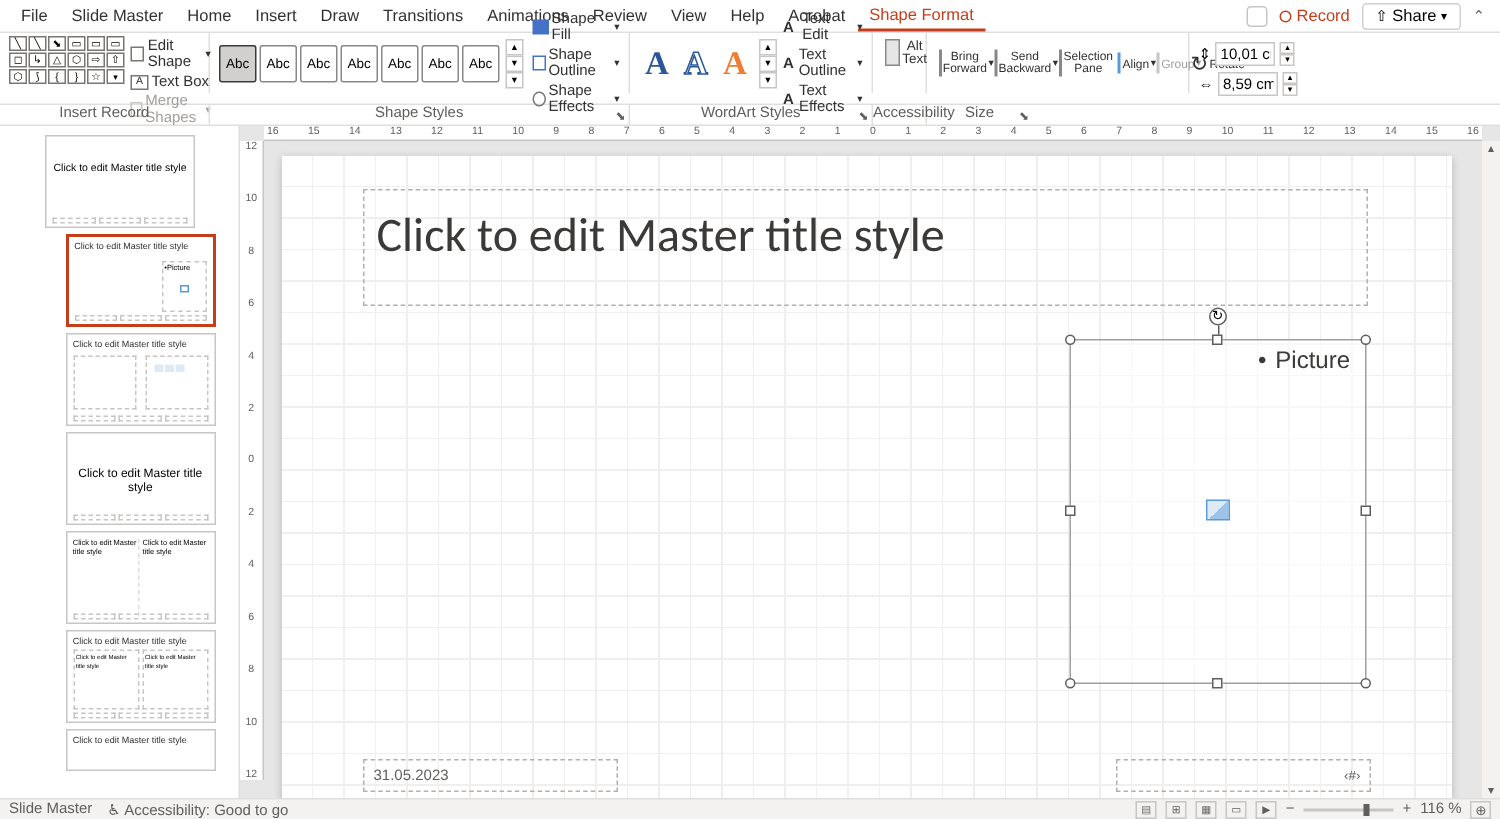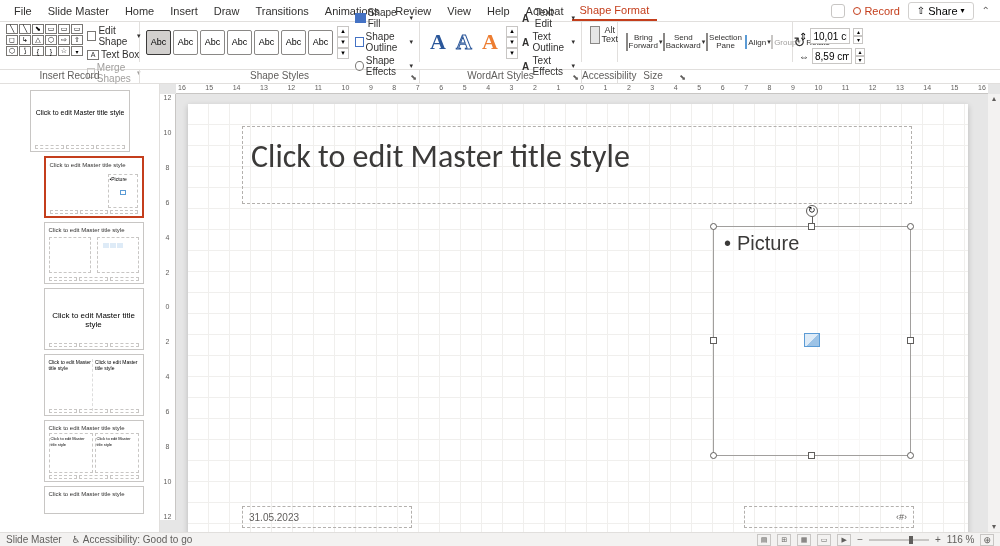--- a/index.html
+++ b/index.html
@@ -48,21 +48,21 @@
 .thumb.selected { border: 2px solid #c43e1c; }
 .thumb-title { font-size: 6px; color: #323130; }
 .thumb.big-layout .thumb-title-lg { text-align: center; margin-top: 18px; font-size: 8px; }
 .thumb-placeholder { border: 1px dashed #c8c6c4; font-size: 5px; padding: 1px; }
 .editor { flex: 1; position: relative; overflow: hidden; background: #e6e6e6; }
 .h-ruler { position: absolute; top: 0; left: 16px; right: 12px; height: 10px; background: #fff; border-bottom: 1px solid #c8c6c4; font-size: 7px; display: flex; justify-content: space-between; padding: 0 2px; color: #605e5c; }
 .v-ruler { position: absolute; top: 10px; left: 0; bottom: 12px; width: 16px; background: #fff; border-right: 1px solid #c8c6c4; font-size: 7px; display: flex; flex-direction: column; justify-content: space-between; align-items: center; color: #605e5c; }
 .canvas { position: absolute; left: 28px; top: 20px; width: 780px; height: 430px; background: #fff; box-shadow: 0 2px 6px rgba(0,0,0,0.2); background-image: repeating-linear-gradient(to right, transparent 0, transparent 20px, #f0efed 20px, #f0efed 21px), repeating-linear-gradient(to bottom, transparent 0, transparent 20px, #f0efed 20px, #f0efed 21px); }
 .title-ph { position: absolute; left: 54px; top: 22px; width: 670px; height: 78px; border: 1px dashed #b3b0ad; padding: 10px 8px; font-size: 32px; color: #3b3a39; font-family: Calibri, Arial, sans-serif; }
 .sel-ph { position: absolute; left: 525px; top: 122px; width: 198px; height: 230px; border: 1px solid #a19f9d; background: rgba(255,255,255,0.5); }
-.sel-content { padding: 4px 10px; font-size: 20px; color: #3b3a39; font-family: Calibri, Arial, sans-serif; }
+.sel-content { padding: 4px 10px; font-size: 16px; color: #3b3a39; font-family: Calibri, Arial, sans-serif; text-align: right; }
 .handle { position: absolute; width: 7px; height: 7px; background: #fff; border: 1px solid #605e5c; border-radius: 50%; }
 .handle.sq { border-radius: 0; }
 .h-tl { top: -4px; left: -4px; } .h-tc { top: -4px; left: calc(50% - 4px); } .h-tr { top: -4px; right: -4px; }
 .h-ml { top: calc(50% - 4px); left: -4px; } .h-mr { top: calc(50% - 4px); right: -4px; }
 .h-bl { bottom: -4px; left: -4px; } .h-bc { bottom: -4px; left: calc(50% - 4px); } .h-br { bottom: -4px; right: -4px; }
 .rot-handle { position: absolute; top: -22px; left: calc(50% - 6px); width: 12px; height: 12px; border: 1px solid #605e5c; border-radius: 50%; background: #fff; }
 .rot-handle::after { content: "↻"; font-size: 9px; position: absolute; top: -1px; left: 1px; }
 .rot-line { position: absolute; top: -10px; left: calc(50% - 0.5px); width: 1px; height: 10px; background: #605e5c; }
 .pic-icon { position: absolute; top: calc(50% - 8px); left: calc(50% - 8px); width: 16px; height: 14px; border: 1px solid #5b9bd5; background: linear-gradient(135deg, #deebf7 50%, #9dc3e6 50%); }
 .footer-ph { position: absolute; bottom: 6px; height: 22px; border: 1px dashed #b3b0ad; font-size: 10px; color: #605e5c; display: flex; align-items: center; padding: 0 6px; }

